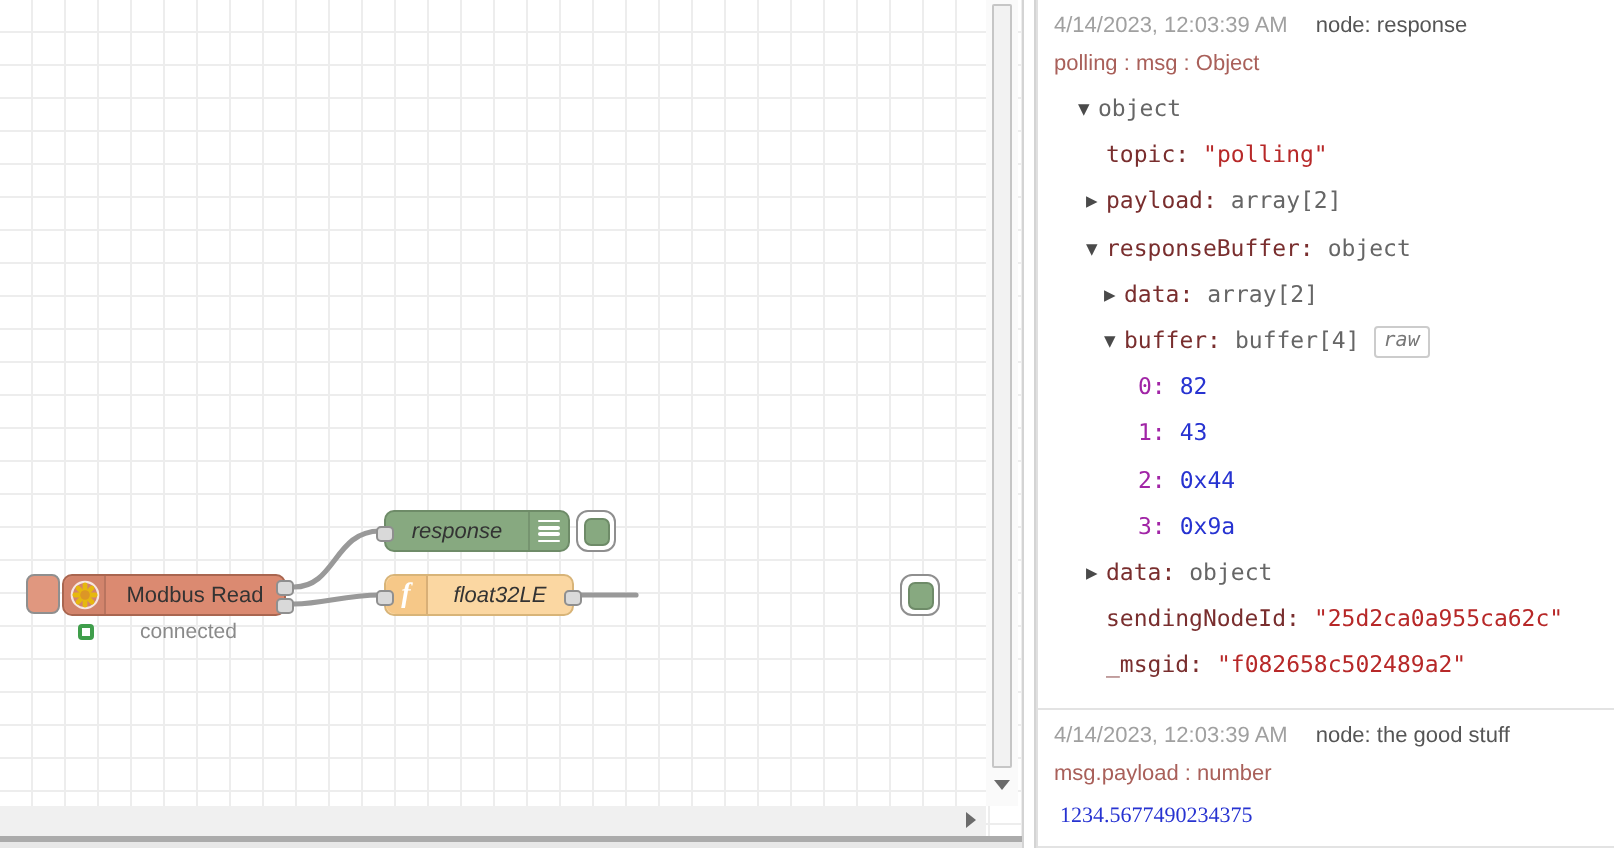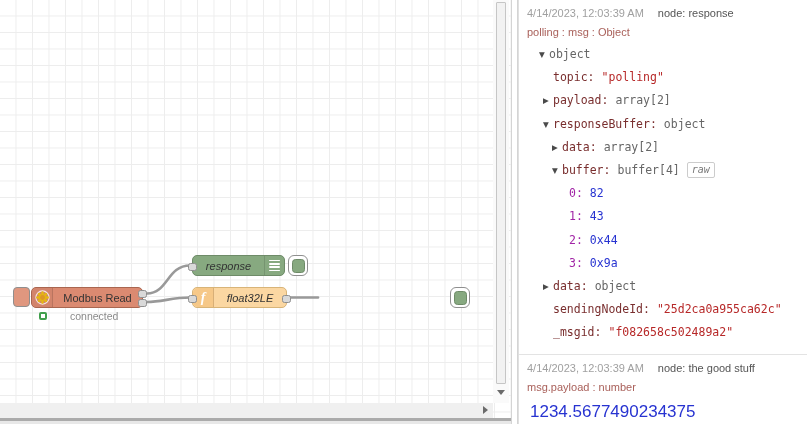--- a/index.html
+++ b/index.html
@@ -78,22 +78,22 @@
   .arr { display:inline-block; width:10px; margin-left:-10px; font-size:7.5px; color:#4a4a4a;
          vertical-align:1px; font-family:"DejaVu Sans", sans-serif; }
   .k  { color:#792e2e; margin-right:7px; }
   .pk { color:#a125a6; margin-right:7px; }
   .t  { color:#666; }
   .vs { color:#b72828; }
   .vn { color:#2733d1; }
   .rawbtn { display:inline-block; margin-left:7px; padding:0 4px; font-size:10px; line-height:14px;
             color:#777; font-style:italic; border:1px solid #ccc; border-radius:2px; background:#fff;
             vertical-align:1px; }
-  .payload-num { margin-top:9px; font-family:Liberation Sans, sans-serif;
-                 font-size:17px; color:#2733d1; padding-left:3px; }
+  .payload-num { margin-top:9px; font-family:Liberation Serif, serif;
+                 font-size:11px; color:#2733d1; padding-left:3px; }
 </style>
 </head>
 <body>
 
 <div id="window">
 
   <div id="canvas">
 
     <svg id="wires" width="511" height="424">
       <path d="M147,293.5 C168,293.5 167,265.5 190,265.5" fill="none" stroke="#999" stroke-width="2.6" stroke-linecap="round"></path>

